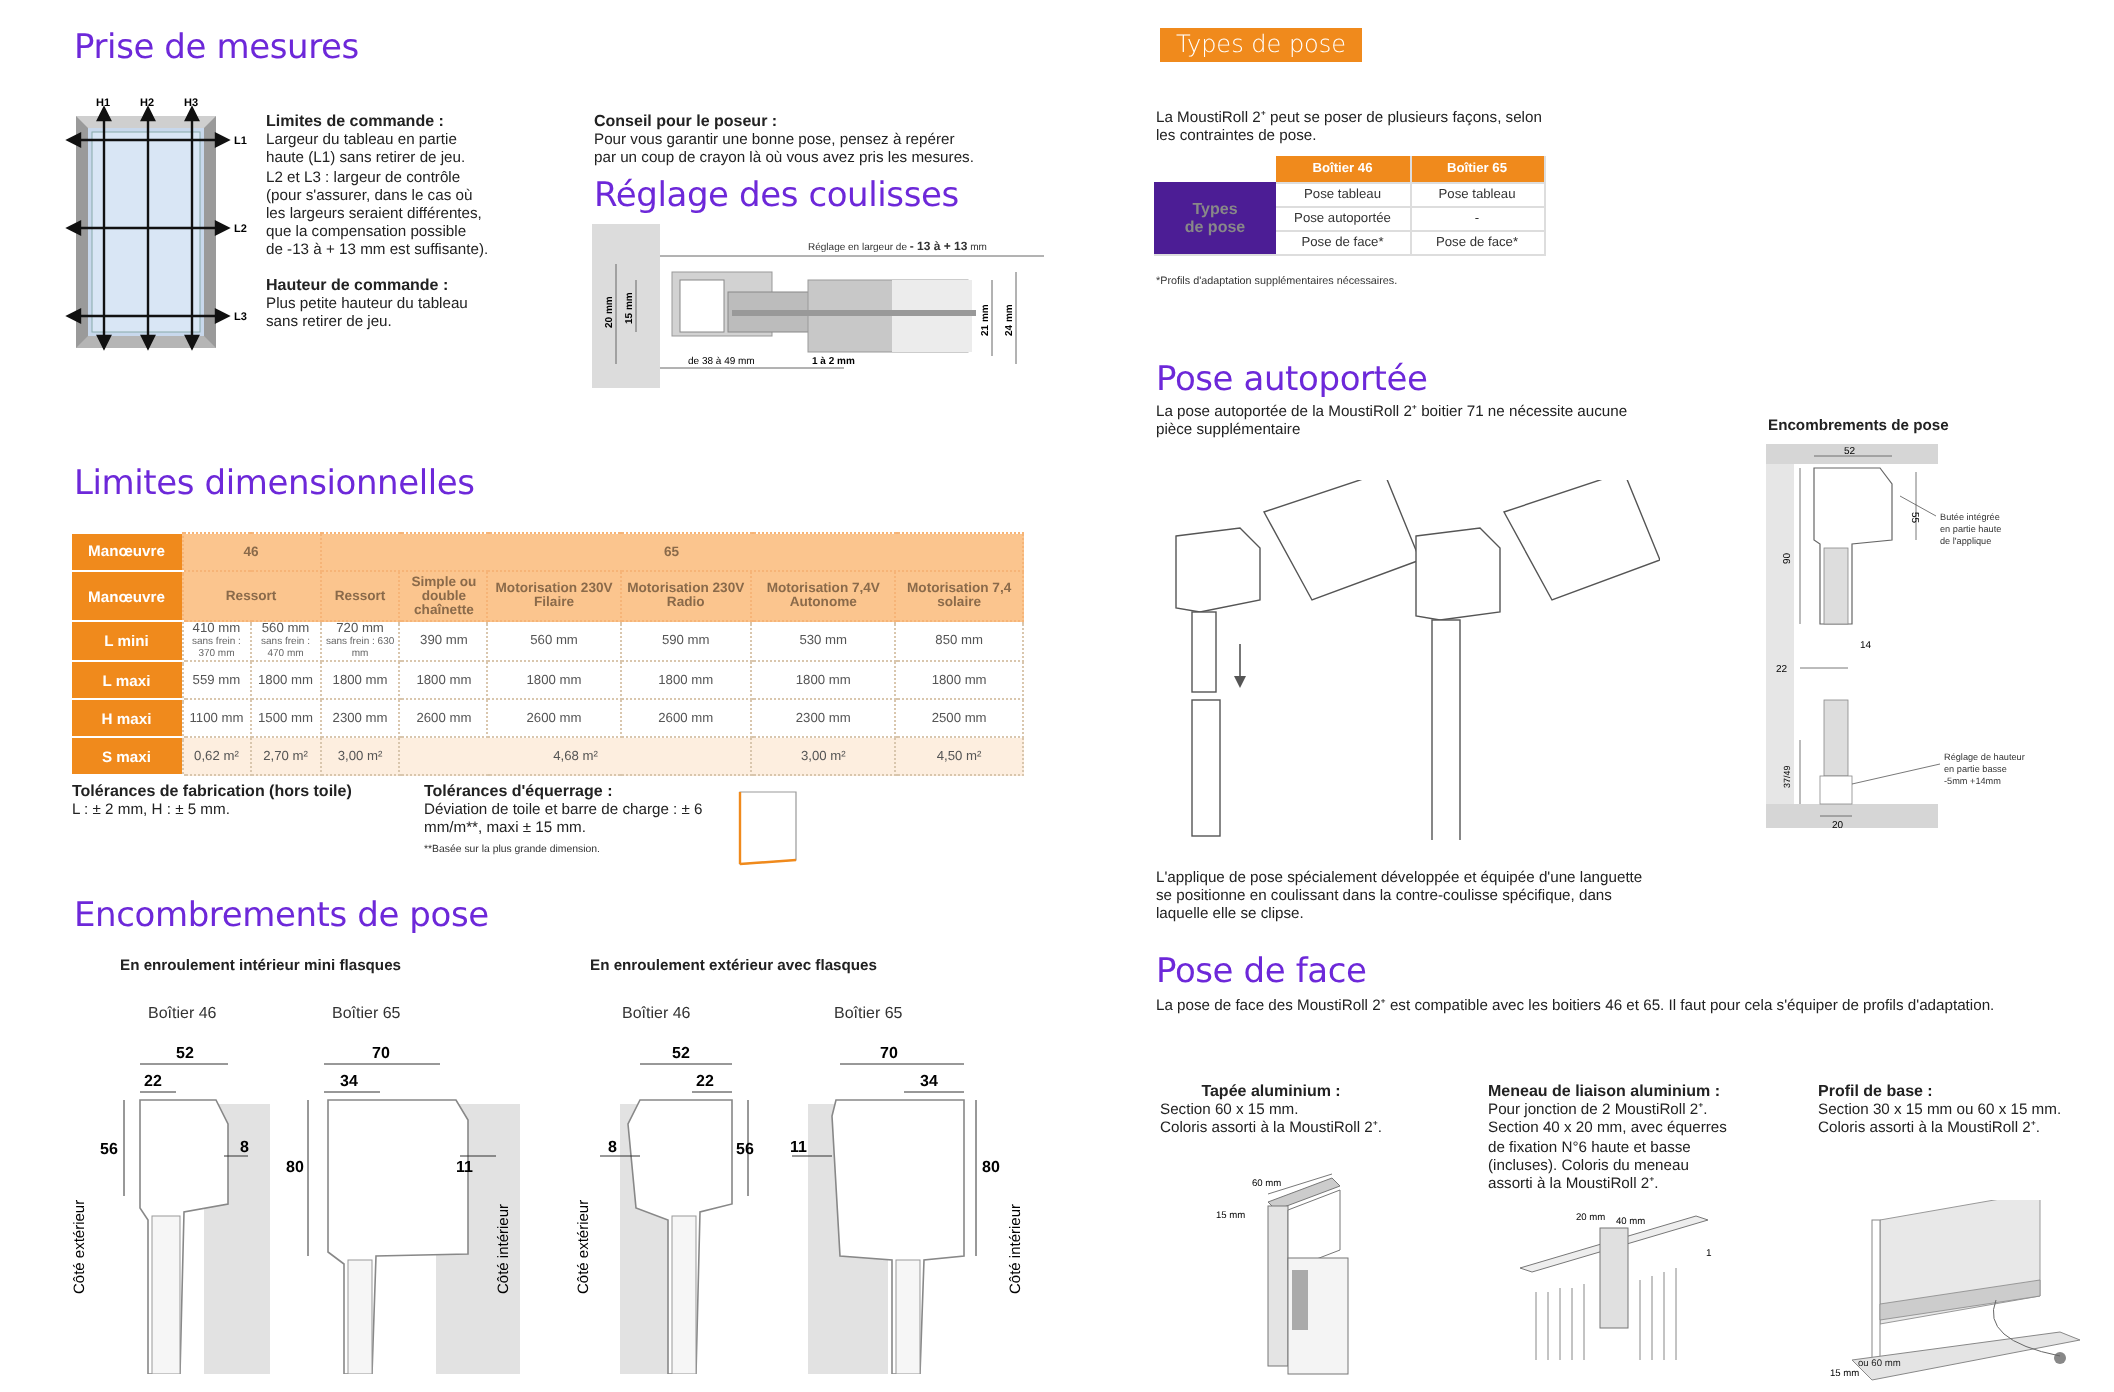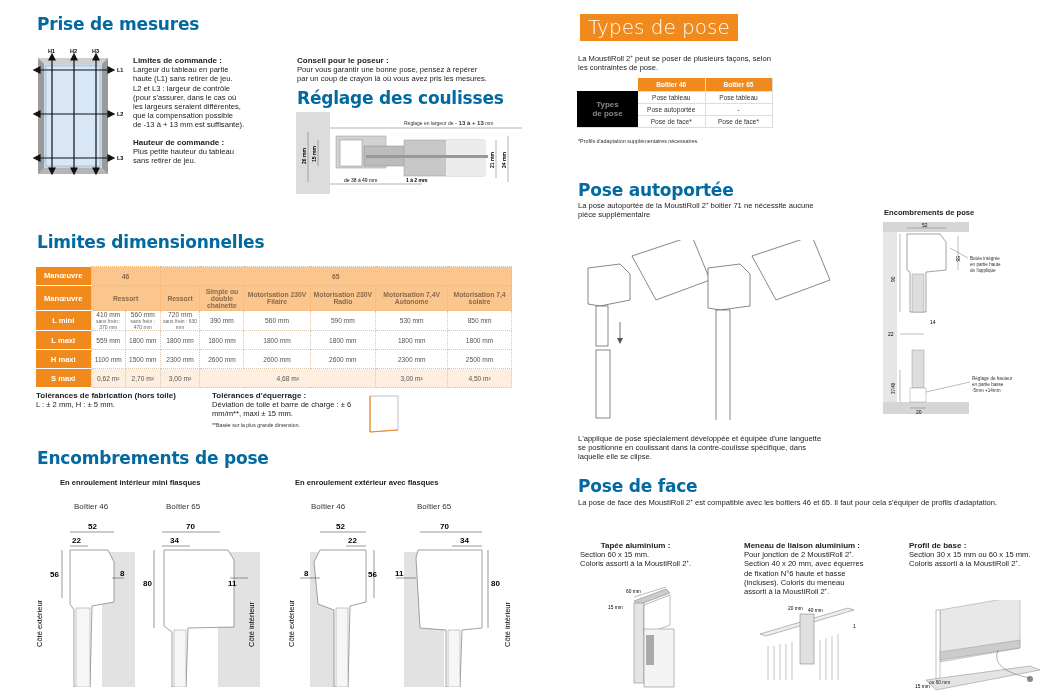--- a/index.html
+++ b/index.html
@@ -1,39 +1,39 @@
 <!DOCTYPE html>
 <html><head>
 <meta charset="utf-8">
 <style>
   * { box-sizing: border-box; margin: 0; padding: 0; }
   html, body { width: 1057px; height: 696px; background: #ffffff; overflow: hidden; }
   body { position: relative; font-family: "Liberation Sans", sans-serif; color: #222; font-size: 8px; }
   .abs { position: absolute; }
-  .h-orange { color: #0369a1; font-family: "DejaVu Sans", sans-serif; font-weight: 700; letter-spacing: -0.2px; }
+  .h-orange { color: #6d28d9; font-family: "DejaVu Sans", sans-serif; font-weight: 400; letter-spacing: -0.2px; }
   .h1 { font-size: 17px; }
   .bold { font-weight: bold; }
   .txt { font-size: 7.6px; line-height: 9.2px; color: #222; }
   .txt-s { font-size: 6px; line-height: 7px; color: #333; }
-  .types-title { background: #f08a1c; color: #fff; font-size: 20px; padding: 1px 8px 2px 8px; font-family: "DejaVu Sans", sans-serif; font-weight: 300; }
+  .types-title { background: #f08a1c; color: #fff; font-size: 12px; padding: 1px 8px 2px 8px; font-family: "DejaVu Sans", sans-serif; font-weight: 300; }
 
   
   table.lim { border-collapse: collapse; font-size: 6.6px; text-align: center; }
   table.lim td { border: 1px dotted #d9c6ad; height: 19px; color: #555; padding: 0 2px; }
   table.lim td.rh { background: #f08a1c; color: #fff; font-weight: bold; font-size: 7.6px; border: none; border-bottom: 1px solid #fff; width: 55px; }
   table.lim td.hd { background: #fbc58e; color: #8a6a4a; font-weight: bold; font-size: 6.8px; border-color: #f6b477; }
   table.lim td .sub { display: block; font-size: 5px; color: #666; }
   table.lim tr.r-s td:not(.rh) { background: #fdeedf; }
   table.lim td.cell { background: #fff; }
 
   
   table.types { border-collapse: collapse; font-size: 6.6px; text-align: center; }
   table.types td { height: 12px; padding: 0 2px; color: #333; border-bottom: 1px solid #ddd; }
   table.types td.th { background: #f08a1c; color: #fff; font-weight: bold; border-right: 1px solid #fff; height: 13px; }
-  table.types td.side { background: #000000; color: #888; font-weight: bold; font-size: 8px; width: 61px; }
+  table.types td.side { background: #4c1d95; color: #888; font-weight: bold; font-size: 8px; width: 61px; }
   table.types td.c { width: 67px; border-right: 1px solid #ddd; }
 
   svg text { font-family: "Liberation Sans", sans-serif; }
 </style>
 </head>
 <body>
 
 <div class="abs h-orange h1" style="left:37px;top:14px;">Prise de mesures</div>
 
 <svg class="abs" style="left:30px;top:46px;" width="100" height="135">

